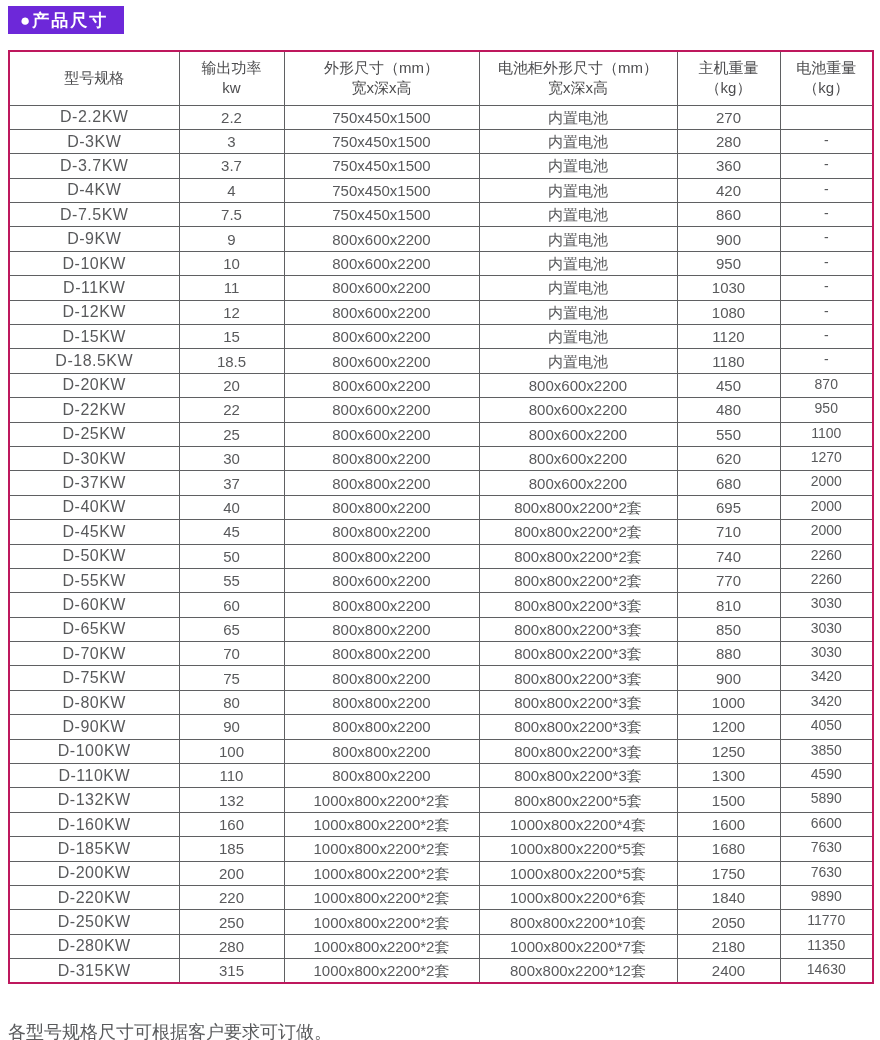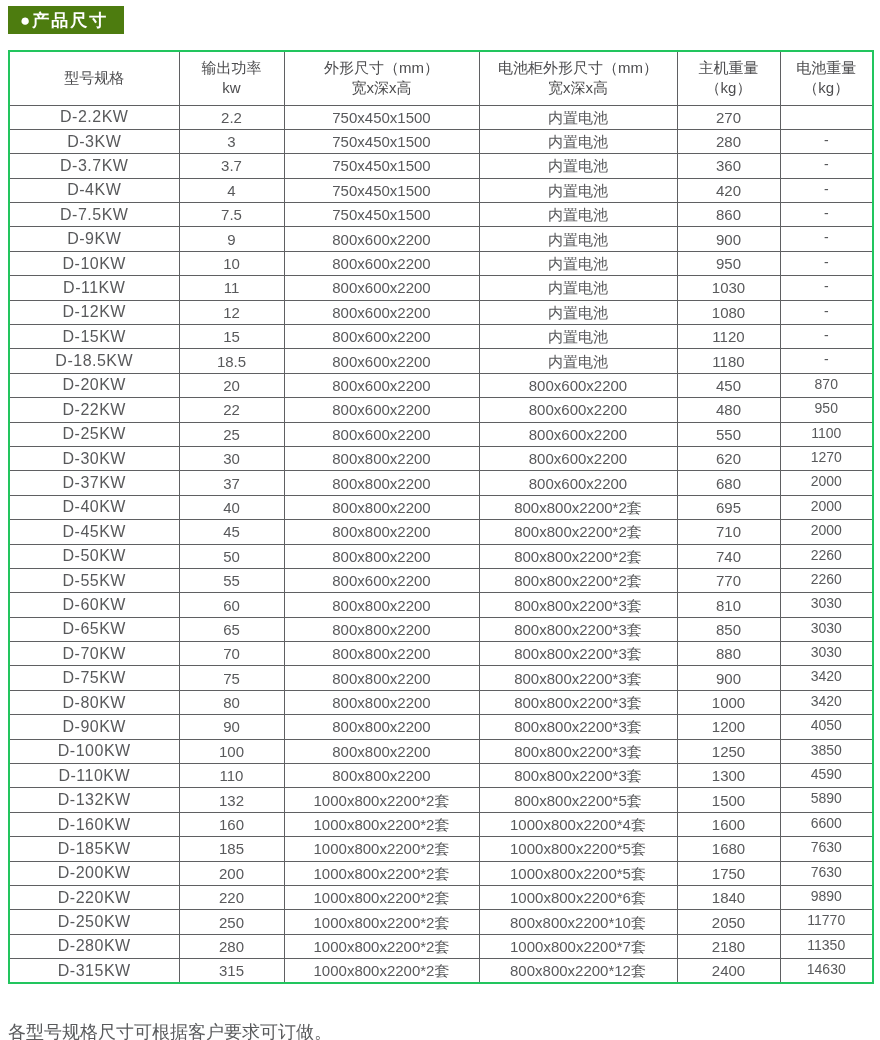--- a/index.html
+++ b/index.html
@@ -32,21 +32,21 @@
     border-collapse: collapse;
     table-layout: fixed;
   }
   table.spec th, table.spec td {
     border: 1px solid #5f6062;
     text-align: center;
     vertical-align: middle;
     overflow: hidden;
     white-space: nowrap;
   }
-  table.spec { border: 2px solid #22c55e; }
+  table.spec { border: 2px solid #be185d; }
   table.spec thead th {
     height: 54px;
     font-weight: normal;
     font-size: 15px;
     color: #4d4d4f;
     line-height: 1.35;
   }
   table.spec tbody td {
     height: 24.4px;
     font-size: 15px;
@@ -64,21 +64,21 @@
     left: 8px; top: 1020px;
     font-size: 18px;
     color: #595a5c;
   }
 </style>
 </head>
 <body>
 
 <div class="page">
 
-  <div class="banner" style="background: #4d7c0f;">
+  <div class="banner" style="background: #6d28d9;">
     <span>●产品尺寸</span>
   </div>
 
   <table class="spec">
     <colgroup>
       <col style="width:170px">
       <col style="width:105px">
       <col style="width:195px">
       <col style="width:198px">
       <col style="width:103px">

